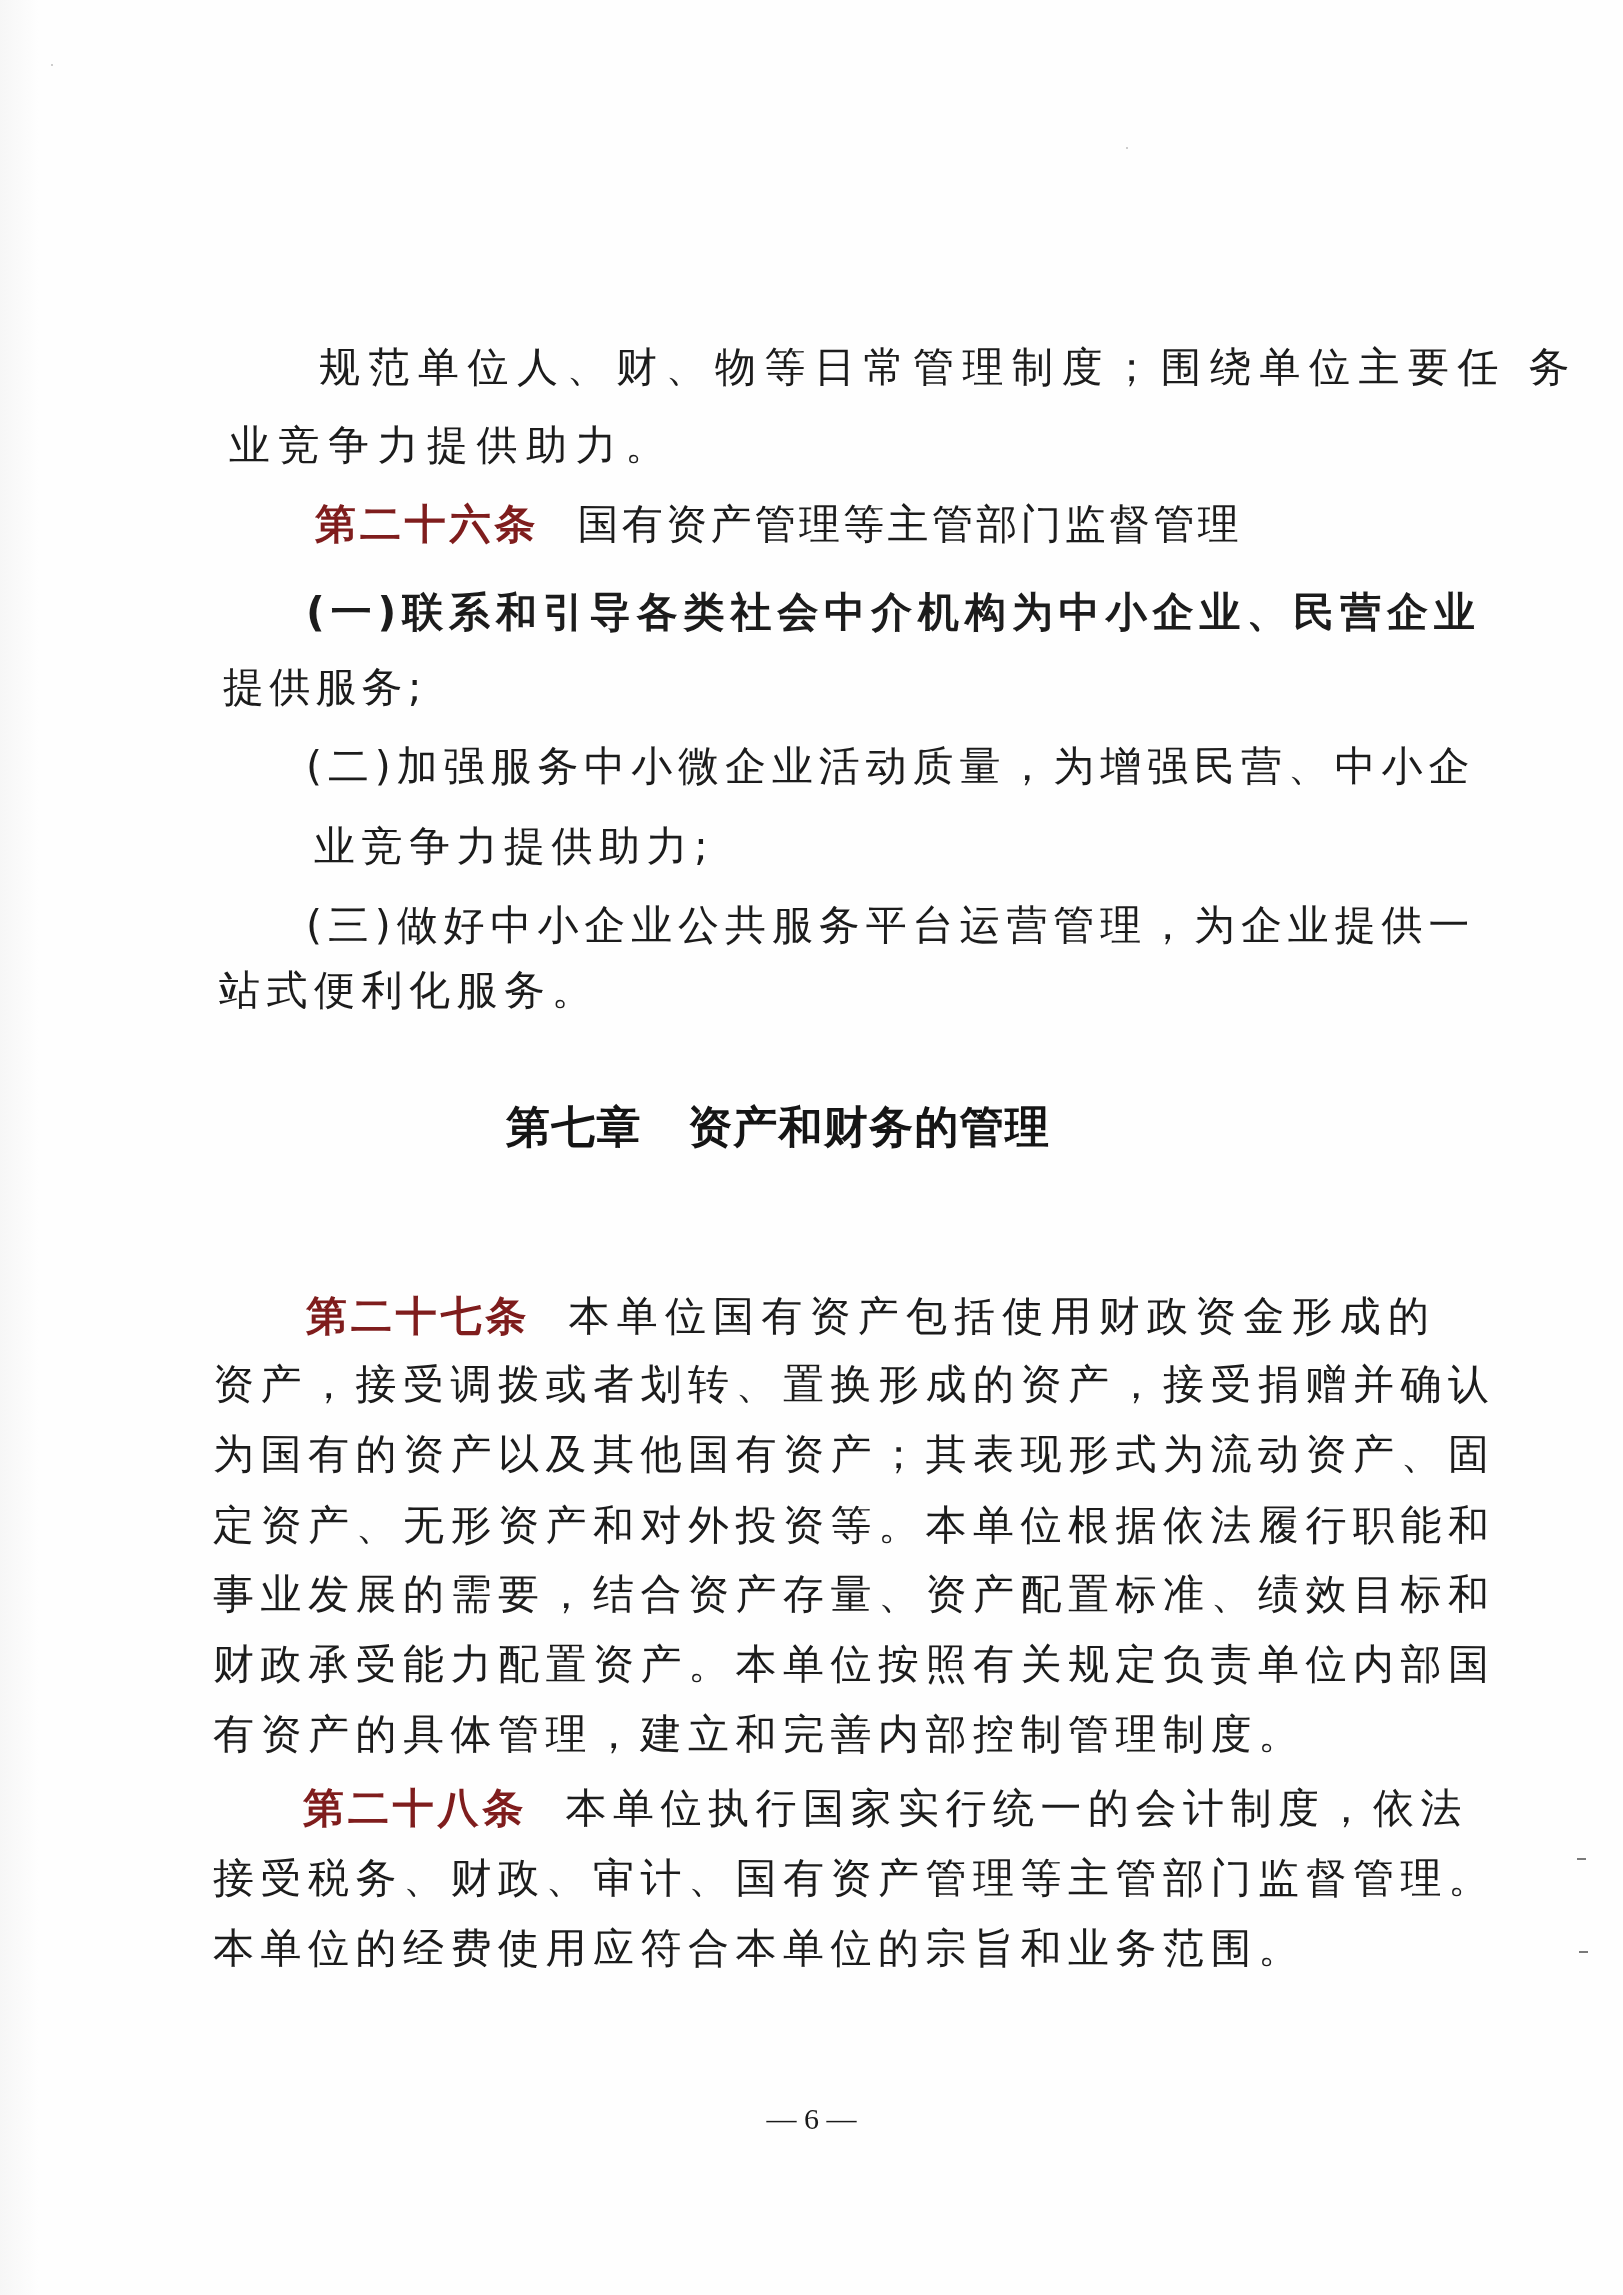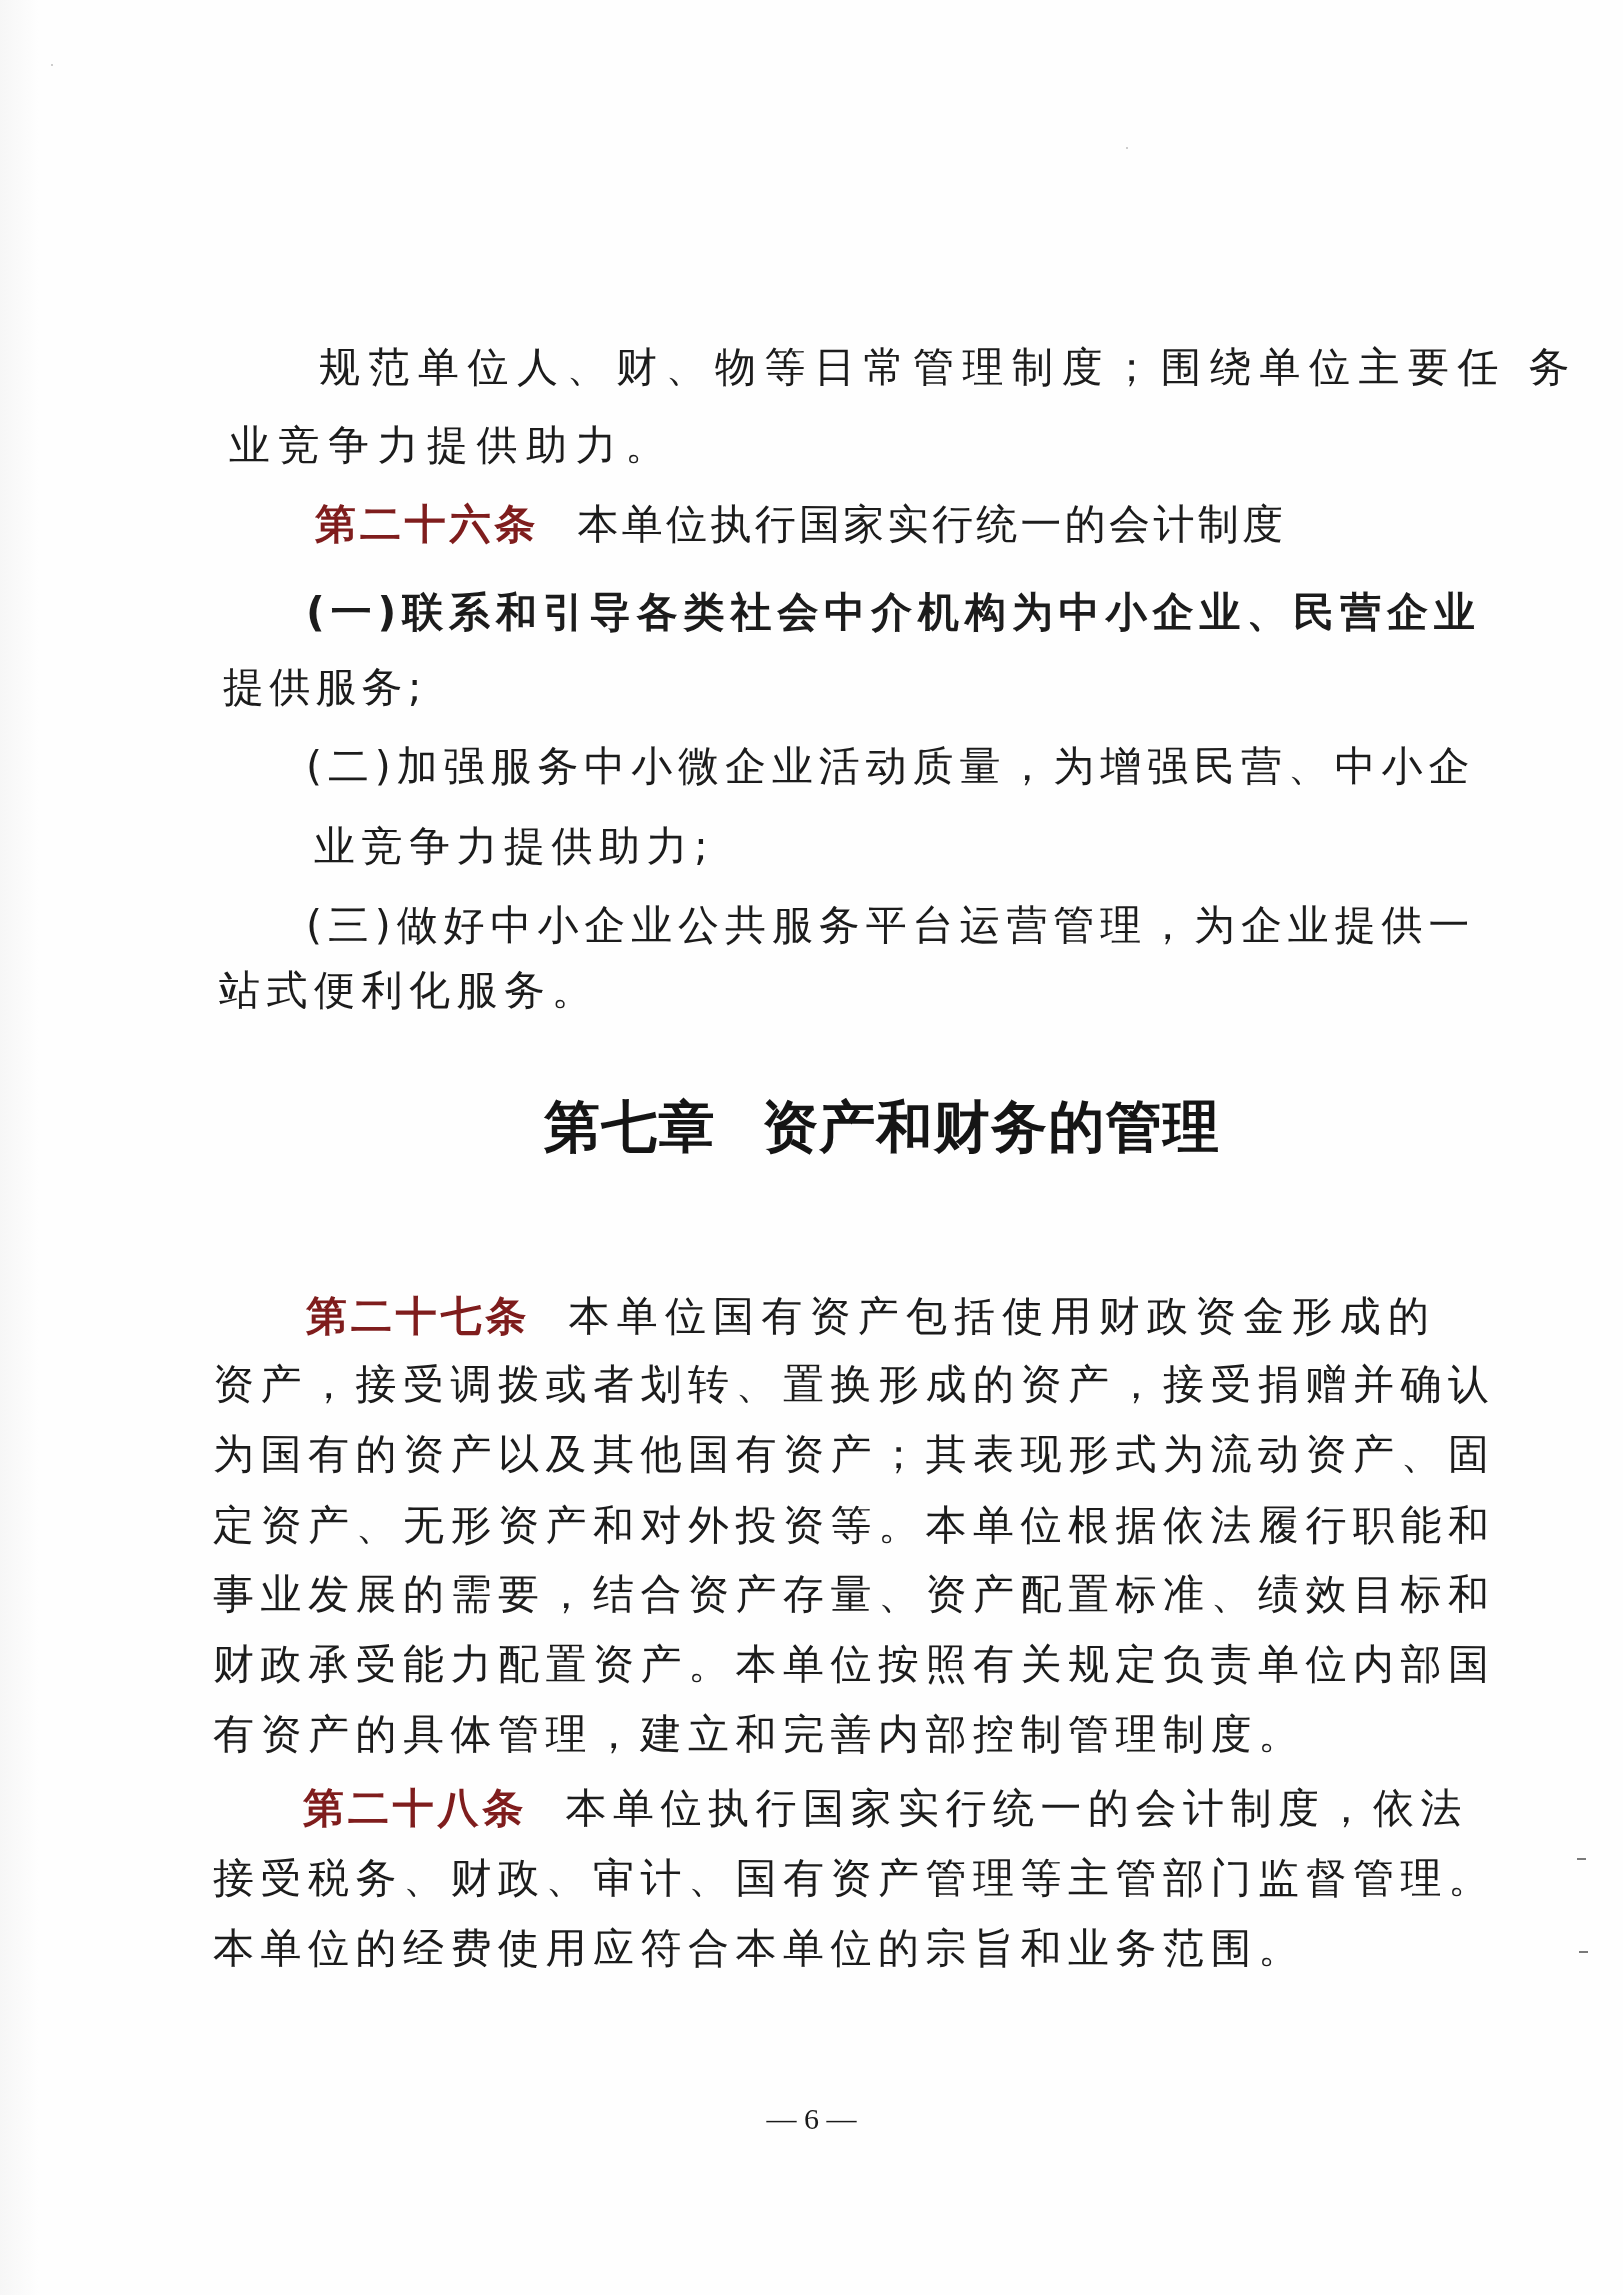--- a/index.html
+++ b/index.html
@@ -25,23 +25,23 @@
     white-space: nowrap;
     font-size: 41px;
     line-height: 46px;
     color: #1c1c1c;
   }
   .body-line { letter-spacing: 7.9px; }
   .bold { font-weight: bold; color: #7f1d1d; }
   .art-label { font-weight: bold; letter-spacing: 3.9px; }
   .heading {
     position: absolute;
-    font-size: 56px; line-height: 46px;
+    font-size: 44px; line-height: 46px;
     font-weight: bold; letter-spacing: 1.3px;
-    color: #151515; white-space: nowrap; margin-left: 38px;
+    color: #151515; white-space: nowrap;
   }
   .heading .gap { display: inline-block; width: 46px; }
   .art-gap { display: inline-block; width: 38px; }
   .page-number {
     position: absolute; left: 0; width: 1623px; top: 2102px;
     text-align: center;
     font-family: "Liberation Serif", "DejaVu Serif", serif;
     font-size: 30px; color: #1a1a1a;
   }
   .mark {
@@ -52,21 +52,21 @@
 </head>
 <body>
 
 <div class="page">
   <div class="scan-edge"></div>
 
   <div class="line body-line" style="left:319px; top:344px; letter-spacing:8.5px;">规范单位人、财、物等日常管理制度；围绕单位主要任 务</div>
   <div class="line body-line" style="left:229px; top:422px; letter-spacing:8.5px;">业竞争力提供助力。</div>
 
   <div class="line" style="left:315px; top:501px;">
-    <span class="art-label bold">第二十六条</span><span class="art-gap"></span><span class="body-line" style="letter-spacing:3.3px;">本单位执行国家实行统一的会计制度</span>
+    <span class="art-label bold">第二十六条</span><span class="art-gap"></span><span class="body-line" style="letter-spacing:3.3px;">国有资产管理等主管部门监督管理</span>
   </div>
 
   <div class="line body-line" style="left:306px; top:589px; letter-spacing:5.9px;font-weight:bold;">(一)联系和引导各类社会中介机构为中小企业、民营企业</div>
   <div class="line body-line" style="left:223px; top:664px; letter-spacing:5.2px;">提供服务;</div>
 
   <div class="line body-line" style="left:306px; top:743px; letter-spacing:5.9px;">(二)加强服务中小微企业活动质量，为增强民营、中小企</div>
   <div class="line body-line" style="left:314px; top:823px; letter-spacing:6.5px;">业竞争力提供助力;</div>
 
   <div class="line body-line" style="left:306px; top:902px; letter-spacing:5.9px;">(三)做好中小企业公共服务平台运营管理，为企业提供一</div>
   <div class="line body-line" style="left:219px; top:967px; letter-spacing:6.5px;">站式便利化服务。</div>

